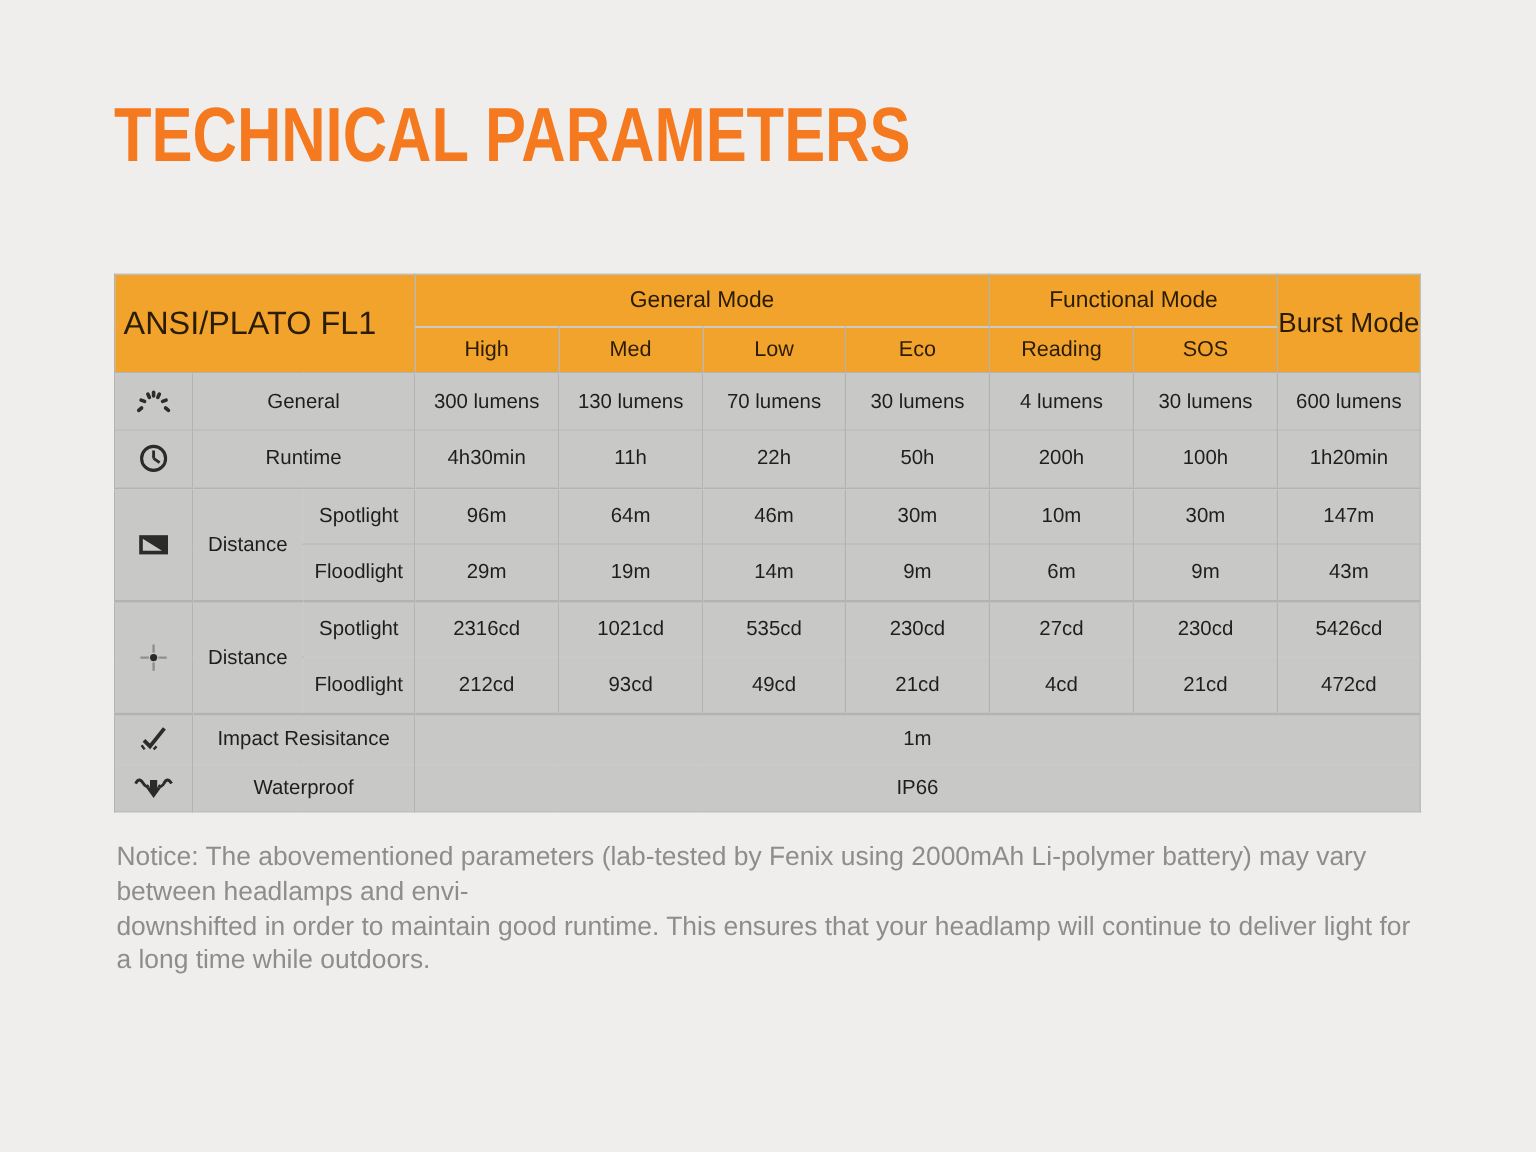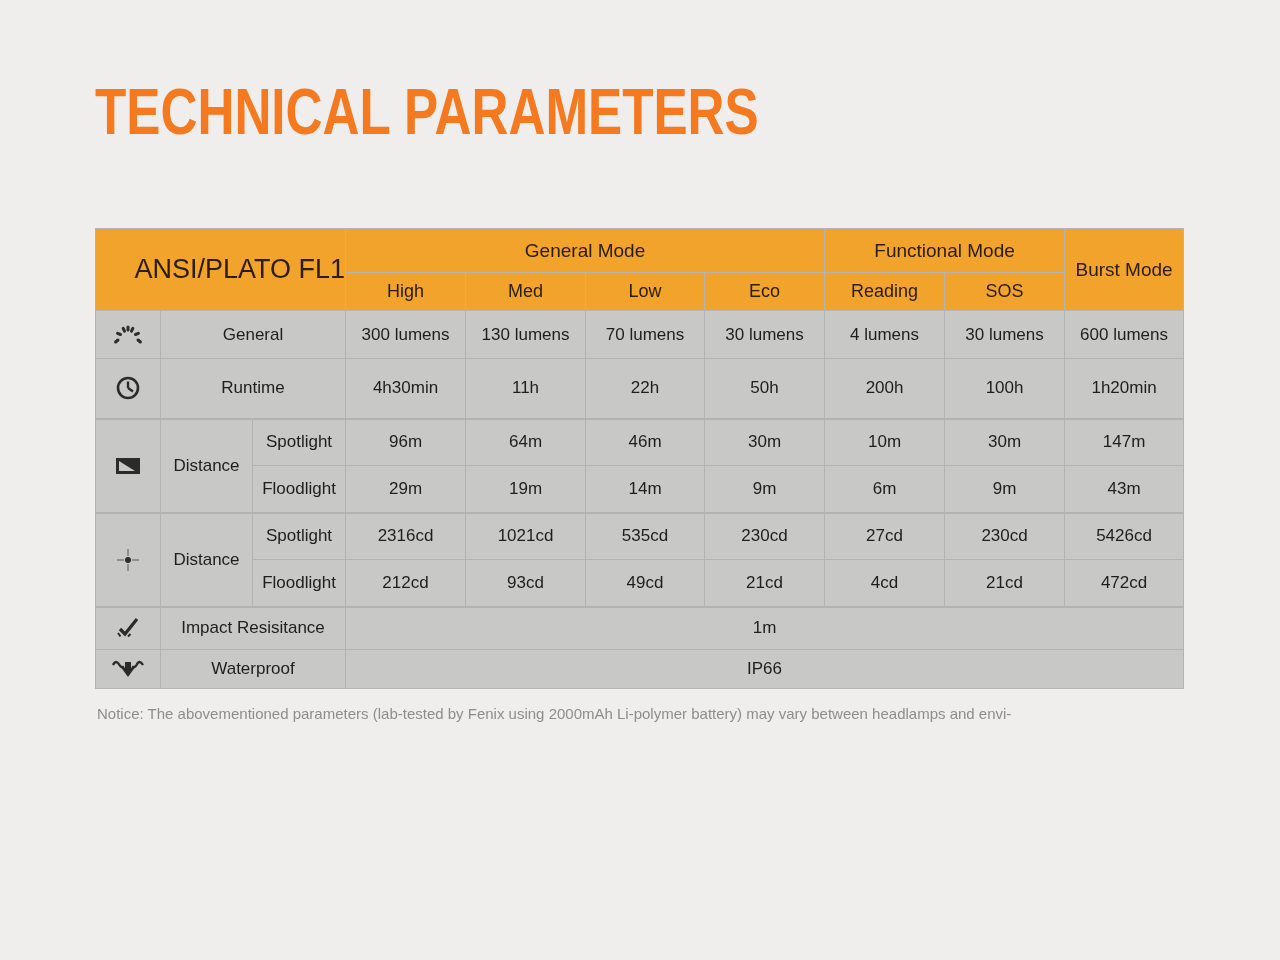--- a/index.html
+++ b/index.html
@@ -20,29 +20,29 @@
     border-collapse:collapse;table-layout:fixed;
   }
   .spec-table td{
     border:1px solid #b3b3b1;
     background:#c8c8c6;
     font-size:17px;color:#1e1e1c;
     text-align:center;vertical-align:middle;
     padding:0;overflow:hidden;white-space:nowrap;
   }
   .spec-table td.orange{background:#f2a32b;color:#2a1c05;}
-  td.corner{font-size:27px;text-align:right;padding-left:7px;}
+  td.corner{font-size:27px;text-align:left;padding-left:7px;}
   td.mode-header{font-size:19px;}
   td.sub-header{font-size:18px;}
-  td.burst{font-size:19px;}
+  td.burst{font-size:23px;}
   tr.thick td{border-top-width:2px;margin-top:32px;}
   td.icon-cell svg{display:block;margin:0 auto;}
   .notice{
     position:absolute;left:97px;top:700px;width:1092px;
-    font-size:15px;line-height:28.8px;color:#8d8d8b;
+    font-size:22px;line-height:28.8px;color:#8d8d8b;
   }
 </style>
 </head>
 <body>
 
 <h1 class="page-title" style="color:#f4791f;margin:0;">TECHNICAL PARAMETERS</h1>
 
 <table class="spec-table">
   <colgroup>
     <col style="width:65px">
@@ -91,21 +91,21 @@
     <td colspan="2">General</td>
     <td>300 lumens</td>
     <td>130 lumens</td>
     <td>70 lumens</td>
     <td>30 lumens</td>
     <td>4 lumens</td>
     <td>30 lumens</td>
     <td>600 lumens</td>
   </tr>
 
-  <tr style="height:60px">
+  <tr style="height:48px">
     <td class="icon-cell">
       <svg width="26" height="26" viewBox="0 0 26 26">
         <circle cx="13" cy="13" r="10" fill="none" stroke="#2b2b29" stroke-width="2.6"></circle>
         <line x1="13" y1="13" x2="13" y2="6.5" stroke="#2b2b29" stroke-width="2.4"></line>
         <line x1="13" y1="13" x2="18" y2="16.5" stroke="#2b2b29" stroke-width="2.4"></line>
       </svg>
     </td>
     <td colspan="2">Runtime</td>
     <td>4h30min</td>
     <td>11h</td>
@@ -200,13 +200,14 @@
       </svg>
     </td>
     <td colspan="2">Waterproof</td>
     <td colspan="7">IP66</td>
   </tr>
 </tbody>
   </table>
 
 <div class="notice">
   <div>Notice: The abovementioned parameters (lab-tested by Fenix using 2000mAh Li-polymer battery) may vary between headlamps and envi-</div>
+  <div>downshifted  in order to maintain good runtime. This ensures that your headlamp will continue to deliver light for a long time while outdoors.</div>
 </div>
 
 </body></html>

